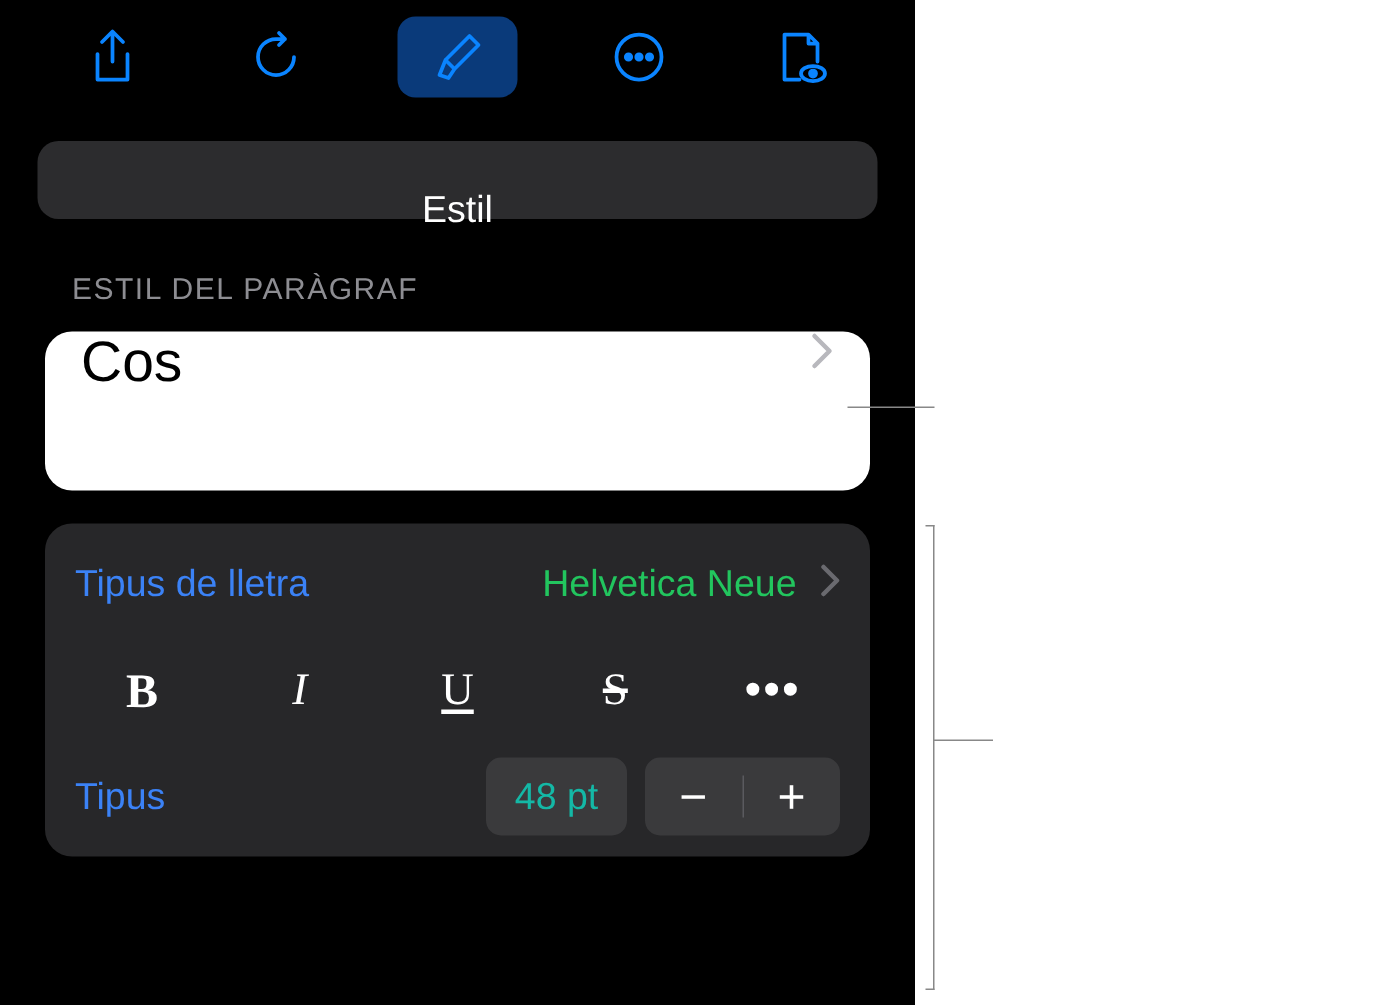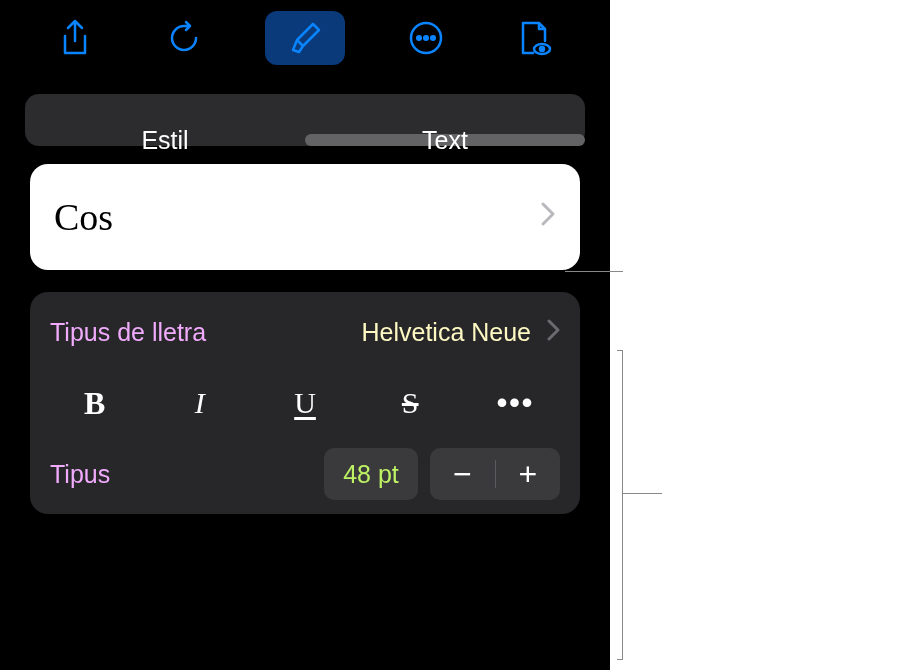--- a/index.html
+++ b/index.html
@@ -75,25 +75,24 @@
       letter-spacing: 1px;
       text-transform: uppercase;
     }
     
     .para-style-row {
       margin: 10px 30px 0 30px;
       background: #fff;
       border-radius: 18px;
       height: 106px;
       display: flex;
-      align-items: center;
+      align-items: flex-start;
       padding: 0 24px;
       position: relative;
       cursor: pointer;
-      font-family: Liberation Serif, serif;
     }
     .para-style-label {
       color: #000;
       font-size: 38px;
       font-weight: 400;
       flex: 1;
     }
     .chevron {
       color: #aeaeb2;
       font-size: 30px;
@@ -106,26 +105,26 @@
       padding: 6px 0;
     }
     .row {
       display: flex;
       align-items: center;
       min-height: 68px;
       padding: 0 20px 0 20px;
       position: relative;
     }
     .row-label {
-      color: #f0abfc;
+      color: #3b82f6;
       font-size: 25px;
       flex: 1;
     }
     .row-value {
-      color: #fef9c3;
+      color: #22c55e;
       font-size: 25px;
       margin-right: 10px;
     }
     .row-chevron {
       color: #5a5a5f;
       font-size: 28px;
       margin-left: 6px;
     }
     .format-row {
       display: flex;
@@ -152,21 +151,21 @@
     .fmt-more { font-size: 30px; letter-spacing: 2px; font-weight: 800;}
     .size-display {
       background: #3a3a3c;
       border-radius: 10px;
       padding: 0 16px;
       height: 52px;
       min-width: 94px;
       display: flex;
       align-items: center;
       justify-content: center;
-      color: #bef264;
+      color: #14b8a6;
       font-size: 25px;
       margin-right: 12px;
     }
     .stepper {
       background: #3a3a3c;
       border-radius: 10px;
       height: 52px;
       width: 130px;
       display: flex;
       align-items: center;
@@ -250,24 +249,24 @@
         <path d="M6 4 L22 4 L28 10 L28 22 M6 4 L6 34 L16 34 M22 4 L22 10 L28 10"></path>
         <ellipse cx="25" cy="30" rx="8" ry="5"></ellipse>
         <circle cx="25" cy="30" r="2" fill="#0a84ff"></circle>
       </svg>
     </div>
   </div>
 
   <div class="segmented-wrap">
     <div class="segmented">
       <div class="segment">Estil</div>
-      <div class="segment selected">Text</div>
     </div>
   </div>
 
+  <div class="section-header">ESTIL DEL PARÀGRAF</div>
 
   <div class="para-style-row">
     <div class="para-style-label">Cos</div>
     <div class="chevron">
       <svg width="16" height="26" viewBox="0 0 16 26" fill="none" stroke="#b8b8bd" stroke-width="3" stroke-linecap="round" stroke-linejoin="round">
           <path d="M3 3 L13 13 L3 23"></path>
         </svg>
     </div>
   </div>
 

